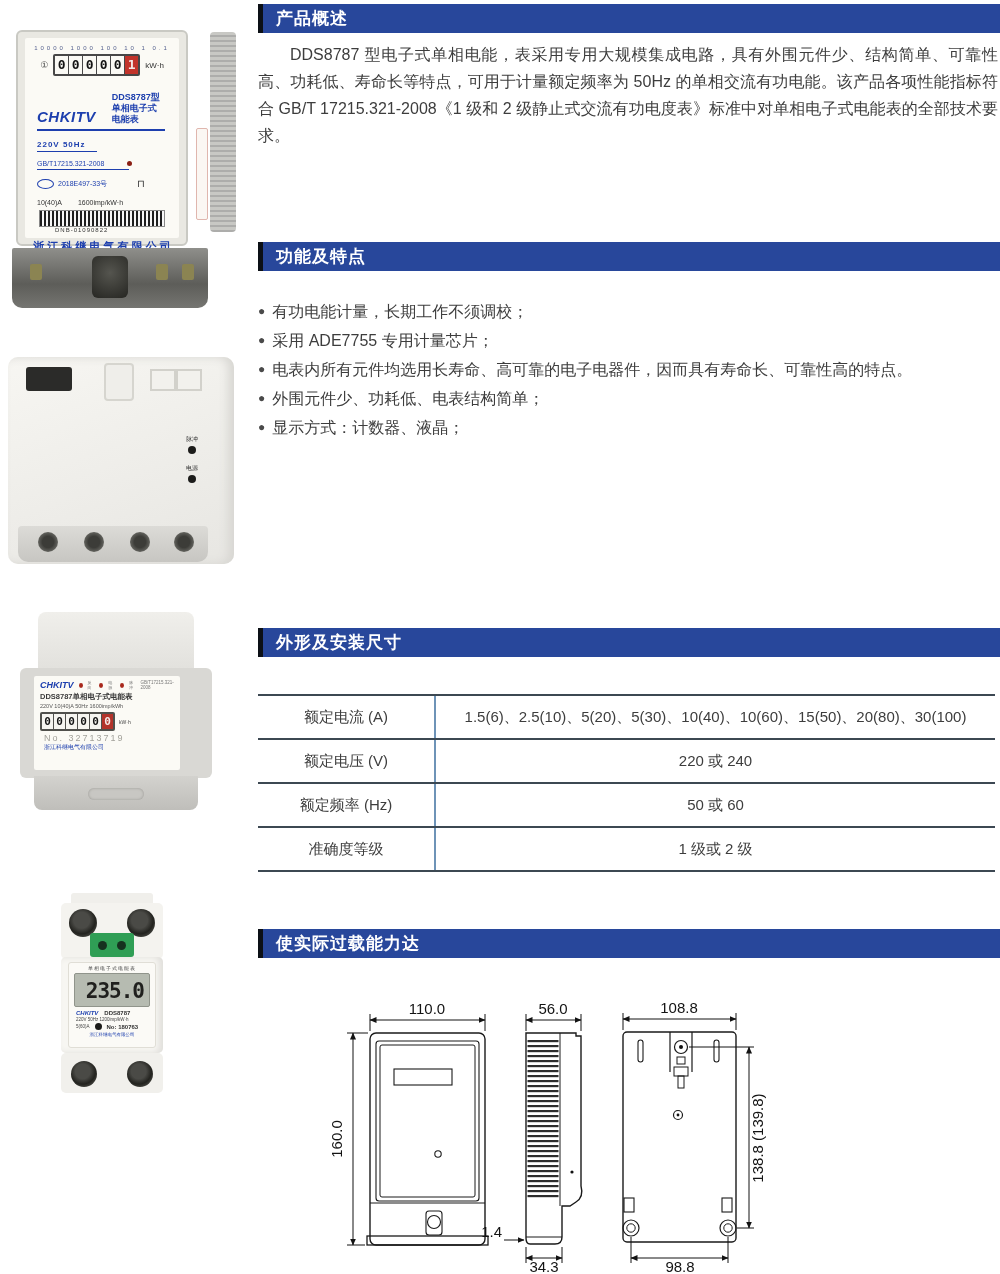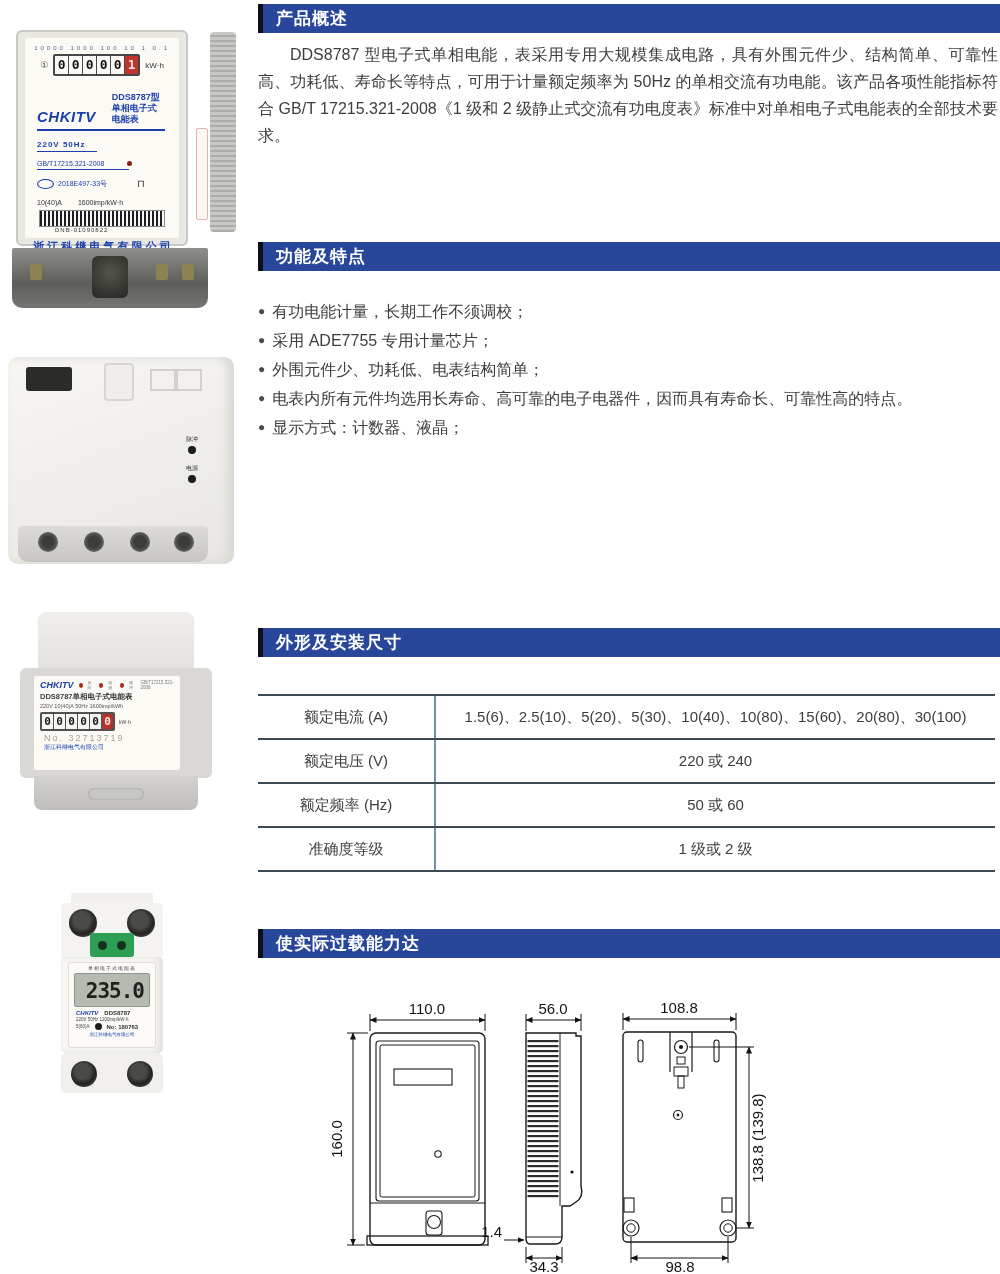--- a/index.html
+++ b/index.html
@@ -305,33 +305,33 @@
   </div>
   <div class="para">DDS8787 型电子式单相电能，表采用专用大规模集成电路，具有外围元件少、结构简单、可靠性高、功耗低、寿命长等特点，可用于计量额定频率为 50Hz 的单相交流有功电能。该产品各项性能指标符合 GB/T 17215.321-2008《1 级和 2 级静止式交流有功电度表》标准中对单相电子式电能表的全部技术要求。</div>
 
   <div class="sec" style="top:242px;">
     <span class="notch"></span>
     <span class="t">功能及特点</span>
   </div>
   <div class="feats">
     <div class="feat"><span class="blt">●</span><span>有功电能计量，长期工作不须调校；</span></div>
     <div class="feat"><span class="blt">●</span><span>采用 ADE7755 专用计量芯片；</span></div>
+    <div class="feat"><span class="blt">●</span><span>电表内所有元件均选用长寿命、高可靠的电子电器件，因而具有寿命长、可靠性高的特点。</span></div>
     <div class="feat"><span class="blt">●</span><span>外围元件少、功耗低、电表结构简单；</span></div>
-    <div class="feat"><span class="blt">●</span><span>电表内所有元件均选用长寿命、高可靠的电子电器件，因而具有寿命长、可靠性高的特点。</span></div>
     <div class="feat"><span class="blt">●</span><span>显示方式：计数器、液晶；</span></div>
   </div>
 
   <div class="sec" style="top:628px;">
     <span class="notch"></span>
     <span class="t">外形及安装尺寸</span>
   </div>
   <div class="ptable">
     <div class="trow">
       <div class="tlabel">额定电流 (A)</div>
-      <div class="tval">1.5(6)、2.5(10)、5(20)、5(30)、10(40)、10(80)、15(60)、20(80)、30(100)</div>
+      <div class="tval">1.5(6)、2.5(10)、5(20)、5(30)、10(40)、10(60)、15(50)、20(80)、30(100)</div>
     </div>
     <div class="trow">
       <div class="tlabel">额定电压 (V)</div>
       <div class="tval">220 或 240</div>
     </div>
     <div class="trow">
       <div class="tlabel">额定频率 (Hz)</div>
       <div class="tval">50 或 60</div>
     </div>
     <div class="trow">

